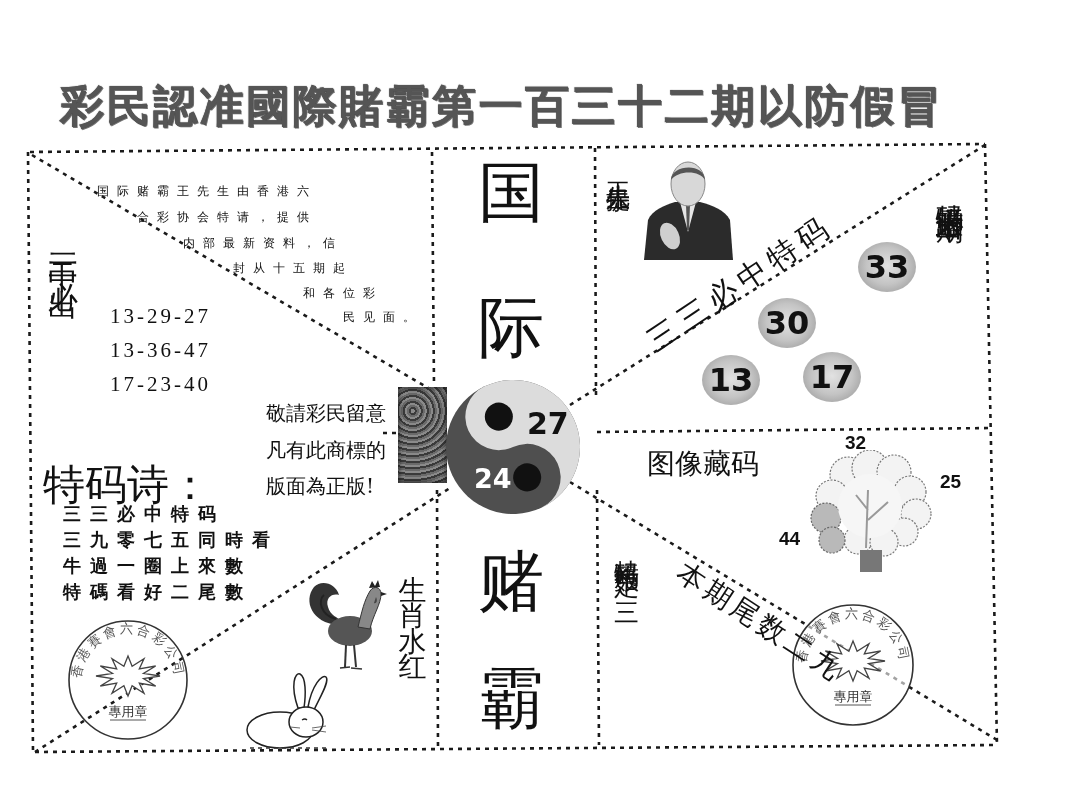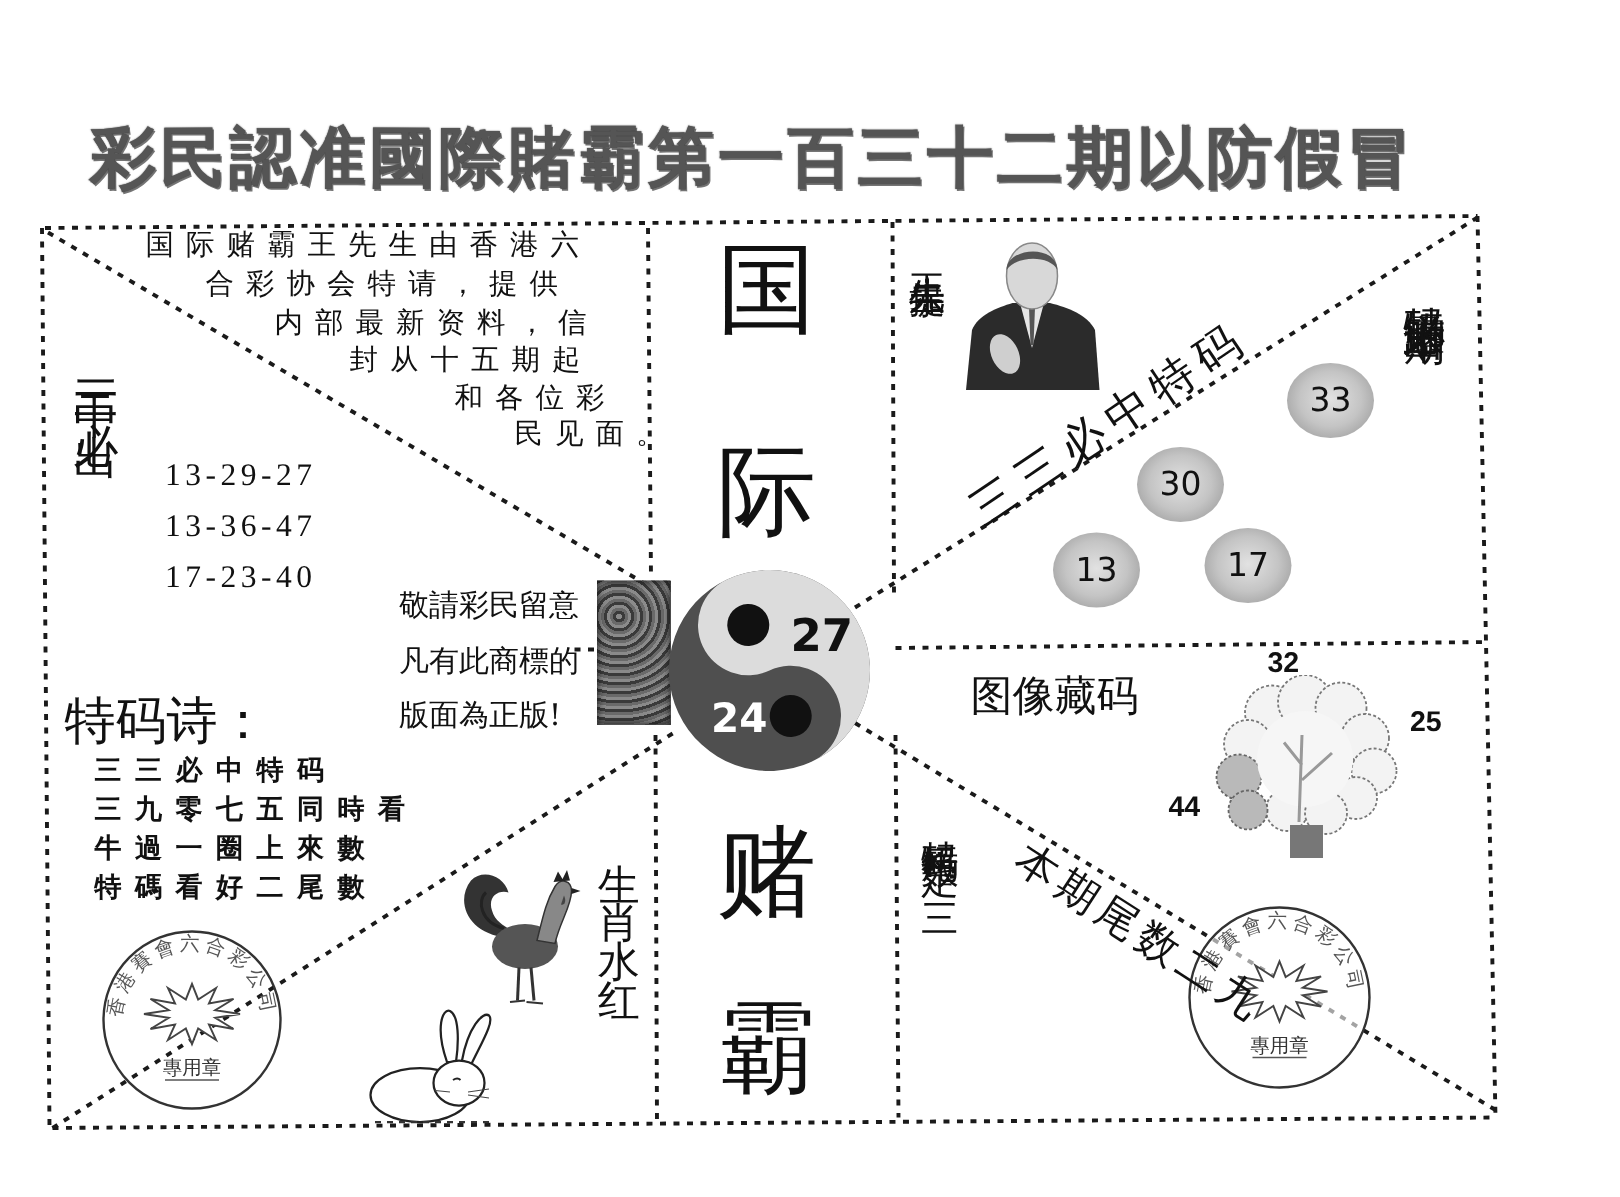--- a/index.html
+++ b/index.html
@@ -11,31 +11,31 @@
   .abs { position:absolute; }
   #lines { position:absolute; left:0; top:0; pointer-events:none; }
   #lines path { fill:none; stroke:#1a1a1a; stroke-width:2.6; stroke-dasharray:4 5; }
 
   .title {
     left:60px; top:84px; white-space:nowrap; line-height:1;
     font-family:Liberation Sans, sans-serif; font-weight:bold;
     font-size:44px; letter-spacing:2.5px; color:#555;
     text-shadow:0 0 1px #333, 1px 1px 0 #777;
   }
-  .intro { font-size:19px; letter-spacing:8px; line-height:1; white-space:nowrap; }
+  .intro { font-size:12px; letter-spacing:8px; line-height:1; white-space:nowrap;margin-top:31px; }
   .vert { writing-mode:vertical-rl; text-orientation:upright; line-height:1; white-space:nowrap; }
   .nums { font-family:"Liberation Serif","DejaVu Serif",serif; font-size:21px; letter-spacing:3px; line-height:1; left:110px; white-space:nowrap; }
-  .notice { font-size:20px; line-height:1; left:266px; white-space:nowrap; }
-  .poem-title { left:43px; top:464px; font-size:34px; line-height:1; white-space:nowrap; }
+  .notice { font-size:20px; line-height:1; left:266px; white-space:nowrap;margin-top:10px; }
+  .poem-title { left:43px; top:464px; font-size:42px; line-height:1; white-space:nowrap; }
   .poem { font-size:18px; font-weight:bold; letter-spacing:9px; line-height:1; left:63px; white-space:nowrap; }
   .center-char { left:470px; width:82px; text-align:center; font-size:66px; line-height:1; }
   .ball {
     width:58px; height:50px; border-radius:50%;
     display:flex; align-items:center; justify-content:center;
-    font-family:"DejaVu Sans","Liberation Sans",sans-serif; font-weight:normal; font-size:22px; color:#111;
+    font-family:"DejaVu Sans","Liberation Sans",sans-serif; font-weight:bold; font-size:32px; color:#111;
     background:radial-gradient(ellipse at 50% 48%, #e2e2e2 0%, #c4c4c4 50%, #8f8f8f 100%);
   }
   .tree-num { font-family:Liberation Sans, sans-serif; font-weight:bold; font-size:19px; line-height:1; }
   .rot { white-space:nowrap; line-height:1; }
   .logo {
     left:398px; top:387px; width:49px; height:96px;
     background:
       repeating-radial-gradient(circle at 30% 25%, #8a8a8a 0 2px, #3a3a3a 2px 4px, #6a6a6a 4px 6px),
       #444;
     box-shadow: inset 0 0 6px #111;

